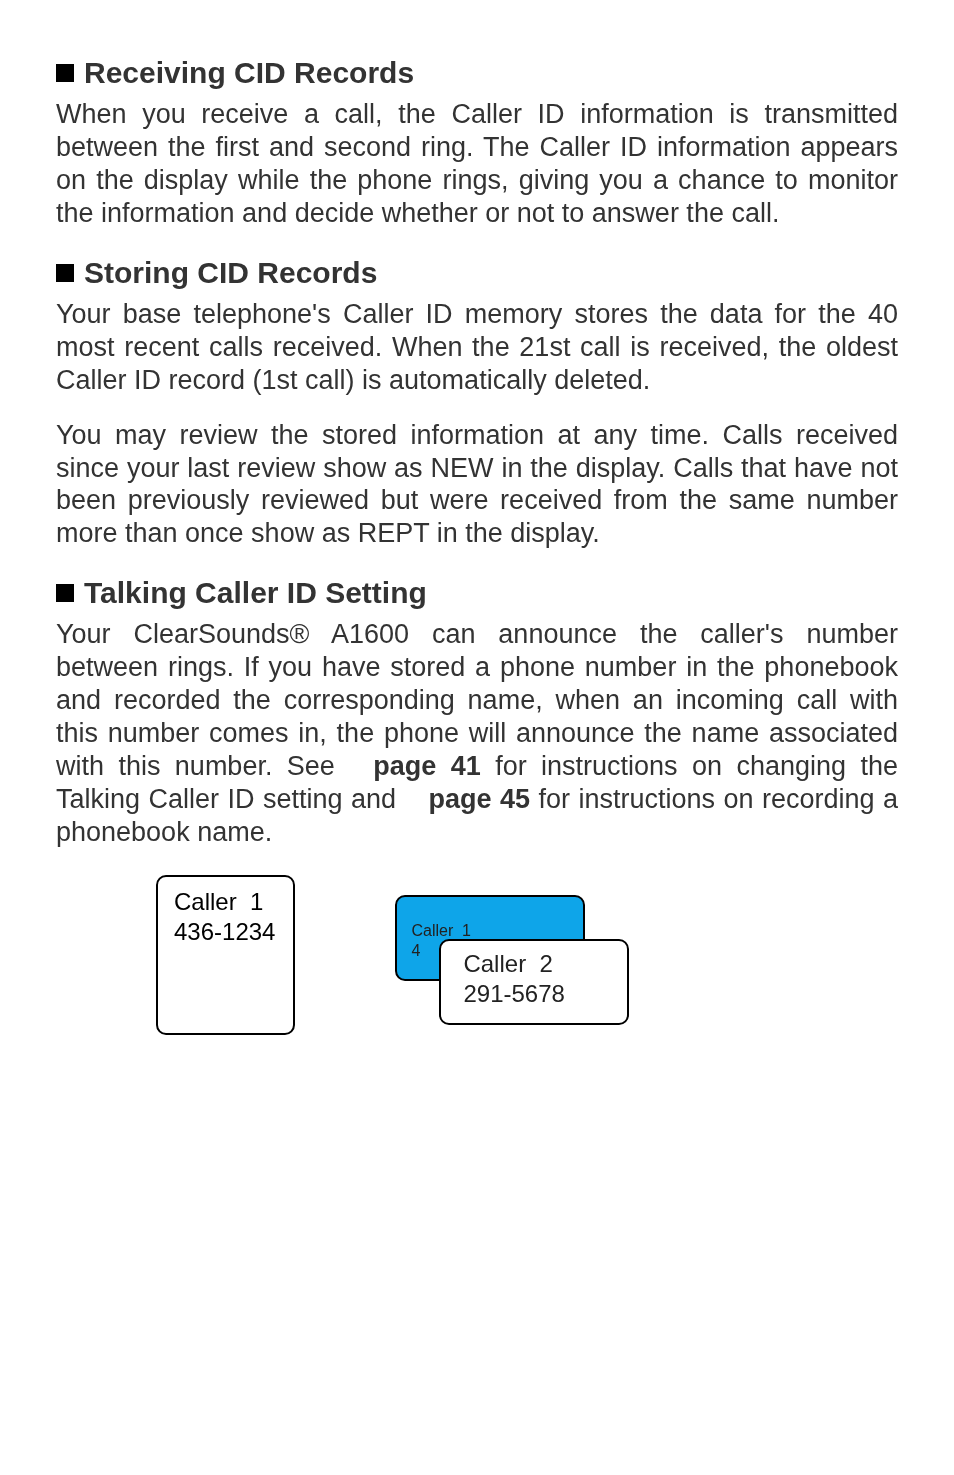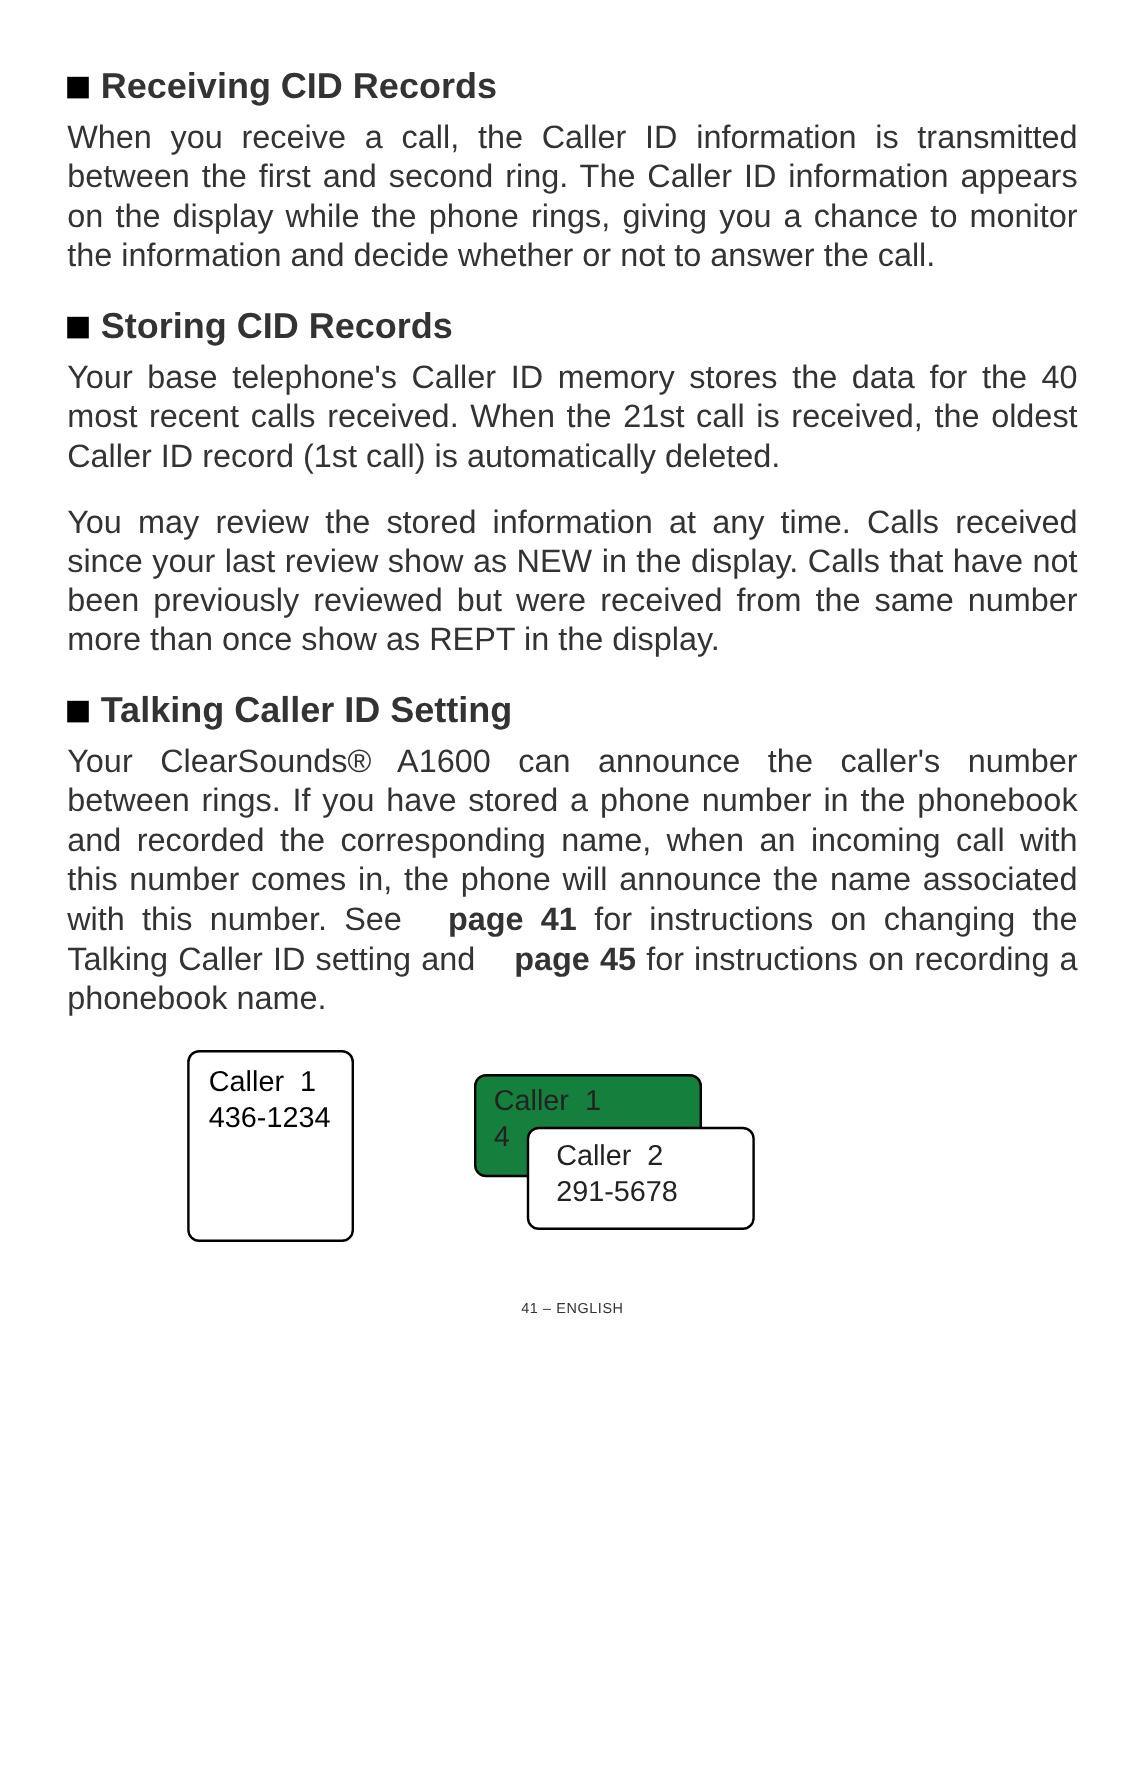--- a/index.html
+++ b/index.html
@@ -23,24 +23,24 @@
     line-height: 1.25;
     color: #000;
     background: #fff;
     white-space: pre;
   }
   .stack { position: relative; width: 240px; height: 140px; margin-top: 20px; }
   .stack .behind {
     position: absolute; top: 0; left: 0;
     width: 190px; height: 86px;
     border: 2px solid #000; border-radius: 10px;
-    padding: 6px 14px;
-    background: #15803d;
+    padding: 24px 14px;
+    background: #0ea5e9;
     font-family: Arial, sans-serif;
-    font-size: 24px; line-height: 1.25;
+    font-size: 16px; line-height: 1.25;
     white-space: pre;
   }
   .stack .front {
     position: absolute; top: 44px; left: 44px;
     width: 190px; height: 86px;
     border: 2px solid #000; border-radius: 10px;
     padding: 8px 18px 8px 22px;
     background: #fff;
     font-family: Arial, sans-serif;
     font-size: 24px; line-height: 1.25;
@@ -88,14 +88,13 @@
 
       <div class="stack">
         <div class="behind"><span>Caller  1</span>
 <span>4</span></div>
         <div class="front"><span>Caller  2</span>
 <span>291-5678</span></div>
       </div>
     </div>
   </div>
 
-  <div class="footer">41 – ENGLISH</div>
 </div>
 
 </body></html>

